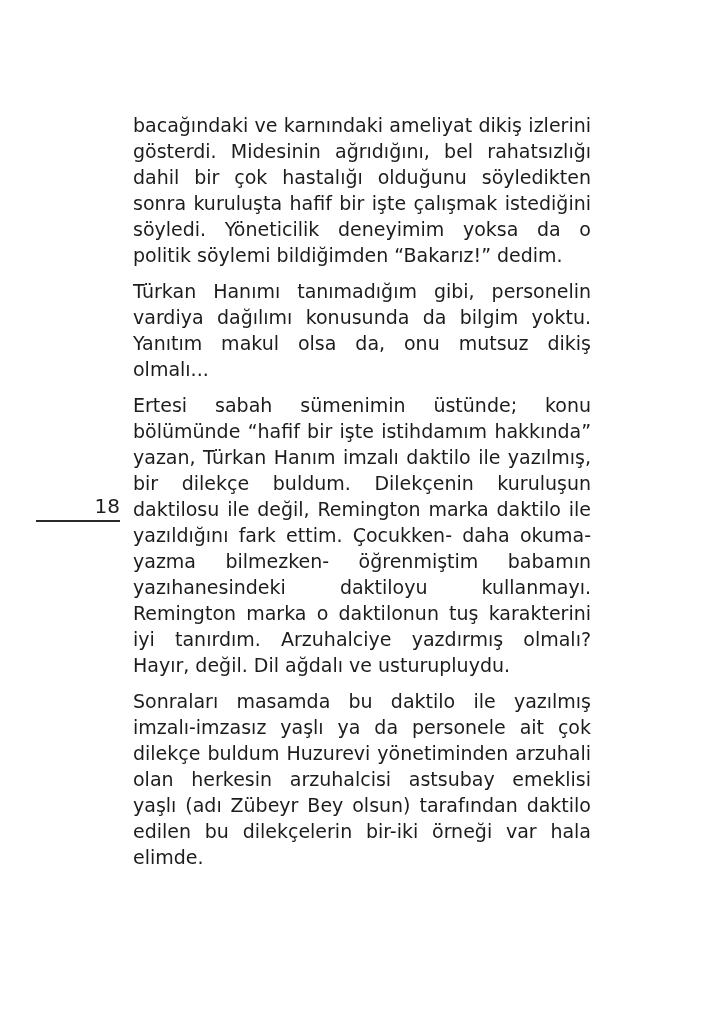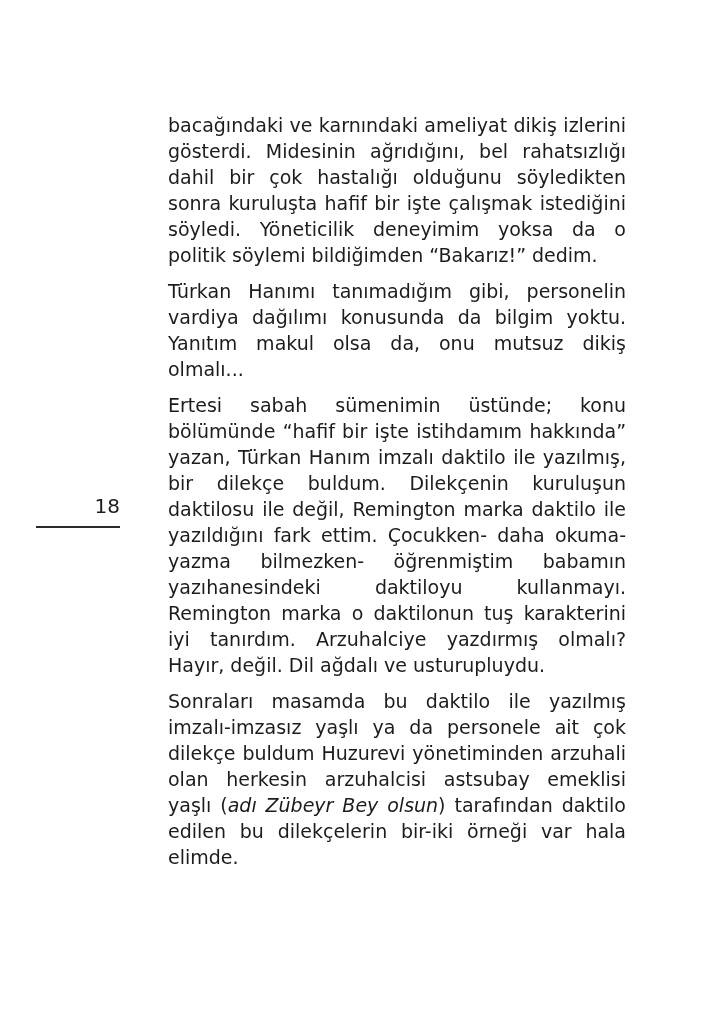--- a/index.html
+++ b/index.html
@@ -14,43 +14,41 @@
     background: #ffffff;
     overflow: hidden;
     font-family: "DejaVu Sans", "Liberation Sans", sans-serif;
     color: #1c1c1c;
   }
   .text-column {
     position: absolute;
     left: 133px;
     top: 112px;
     width: 458px;
-    margin-left: 35px;
   }
   .text-column p {
     margin: 0 0 10px 0;
     font-size: 19px;
     line-height: 26px;
     text-align: justify;
     color: #1c1c1c;
   }
   .italic {
-    font-style: italic;
   }
   .margin-pagenum {
     position: absolute;
     left: 36px;
     top: 494px;
     width: 84px;
     text-align: right;
     font-size: 20px;
     line-height: 24px;
     color: #1c1c1c;
     border-bottom: 2px solid #2a2a2a;
-    padding-bottom: 8px;
+    padding-bottom: 2px;
   }
 </style>
 </head>
 <body>
 
 <div class="page">
 
   <div class="margin-pagenum">18</div>
 
   <div class="text-column">

